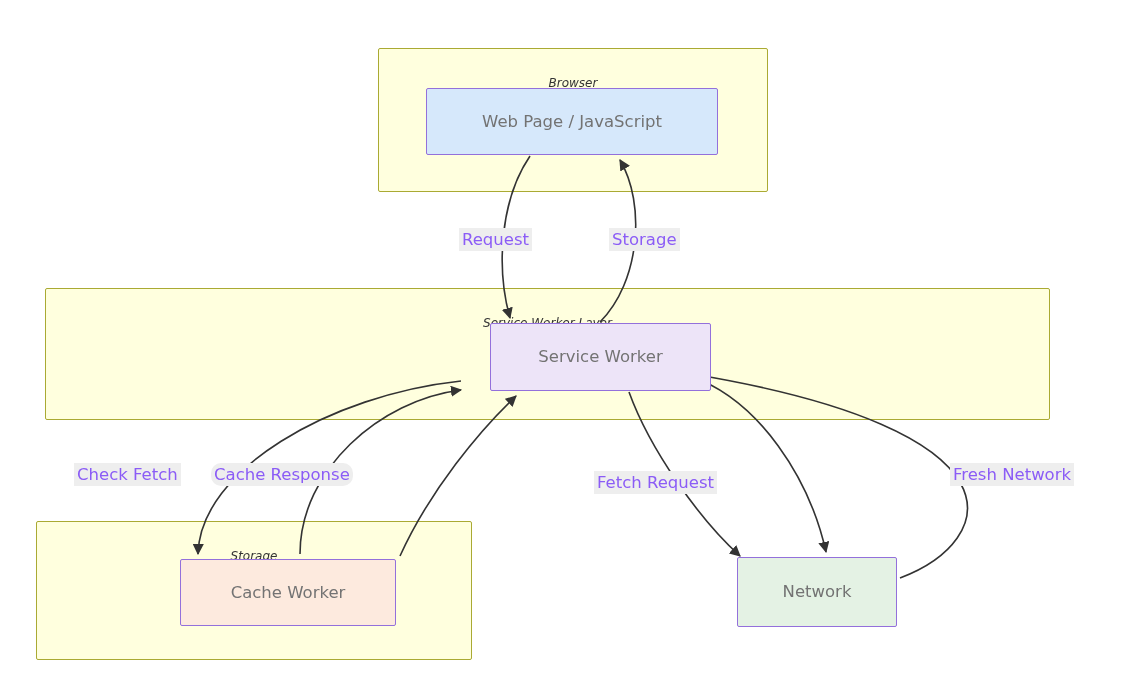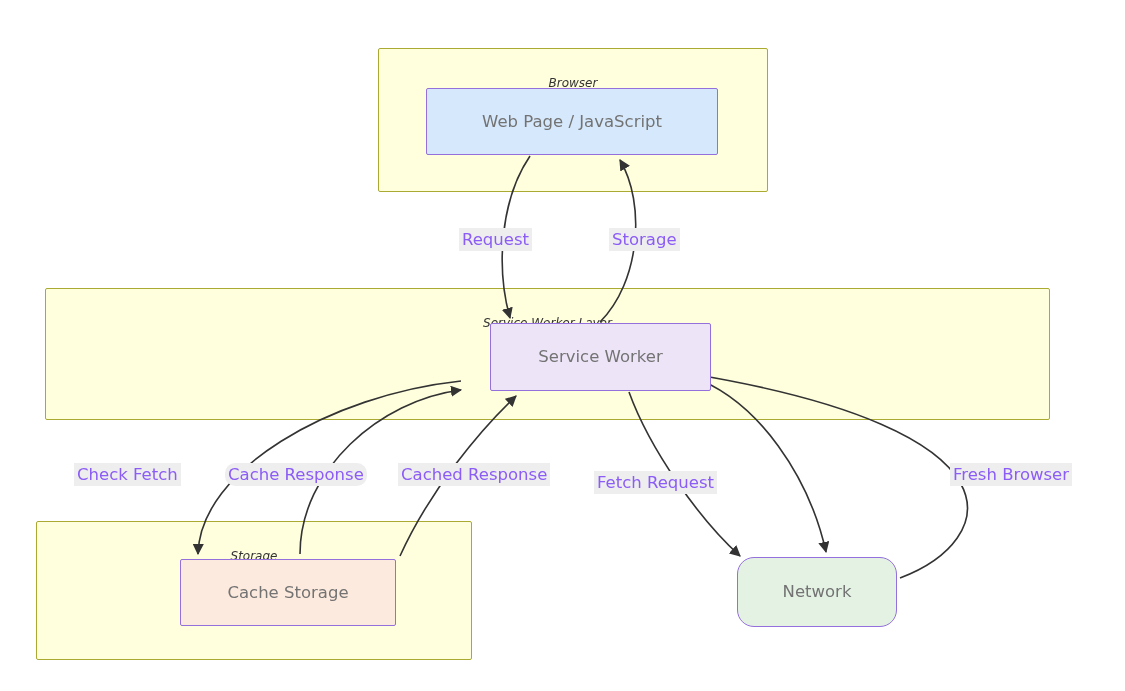--- a/index.html
+++ b/index.html
@@ -59,21 +59,21 @@
     align-items: center;
     justify-content: center;
     font-size: 16.5px;
     color: #737373;
     text-align: center;
     line-height: 1.2;
   }
   .node-webpage  { background: #d6e8fb; }
   .node-sw       { background: #ede4f8; }
   .node-cache    { background: #fdeade; }
-  .node-network  { background: #e4f2e4; border-radius: 17px; }
+  .node-network  { background: #e4f2e4; }
 
   
   .edge-label {
     position: absolute;
     background: #eeeeee;
     color: #8b5cf6;
     font-size: 16.5px;
     line-height: 21px;
     white-space: nowrap;
     padding: 1px 3px;
@@ -125,35 +125,34 @@
 
   <div class="node node-webpage" style="left:426px; top:88px; width:292px; height:67px;">
     <span>Web Page / JavaScript</span>
   </div>
 
   <div class="node node-sw" style="left:461px; top:323px; width:221px; height:68px;margin-left:29px;">
     <span>Service Worker</span>
   </div>
 
   <div class="node node-cache" style="left:180px; top:559px; width:216px; height:67px;">
-    <span>Cache Storage</span>
+    <span>Cache Worker</span>
   </div>
 
   <div class="node node-network" style="left:737px; top:557px; width:160px; height:70px;">
     <span>Network</span>
   </div>
 
   <div class="edge-label" style="left:459px; top:228px;">Request</div>
 
   <div class="edge-label" style="left:609px; top:228px;">Storage</div>
 
   <div class="edge-label" style="left:74px; top:463px;">Check Fetch</div>
 
-  <div class="edge-label" style="left:225px; top:463px;border-radius:10px;">Cache Response</div>
+  <div class="edge-label" style="left:211px; top:463px;border-radius:10px;">Cache Response</div>
 
-  <div class="edge-label" style="left:398px; top:463px;">Cached Response</div>
 
   <div class="edge-label" style="left:594px; top:463px;margin-top:8px;">Fetch Request</div>
 
 
-  <div class="edge-label" style="left:950px; top:463px;">Fresh Browser</div>
+  <div class="edge-label" style="left:950px; top:463px;">Fresh Network</div>
 
 </div>
 
 </body></html>

